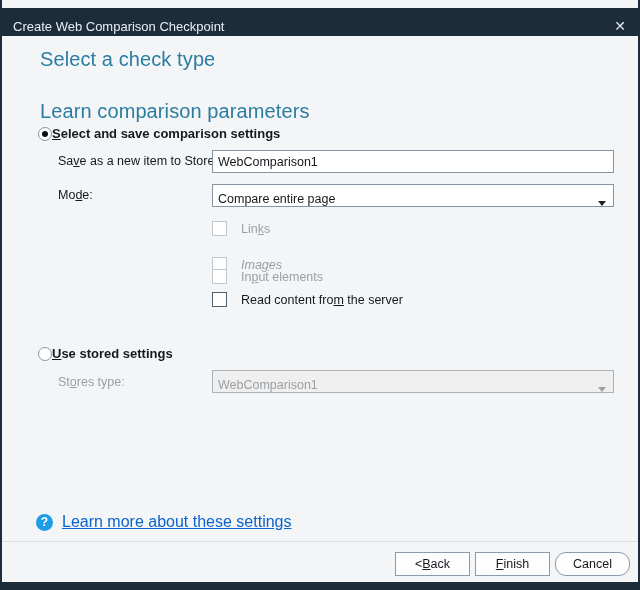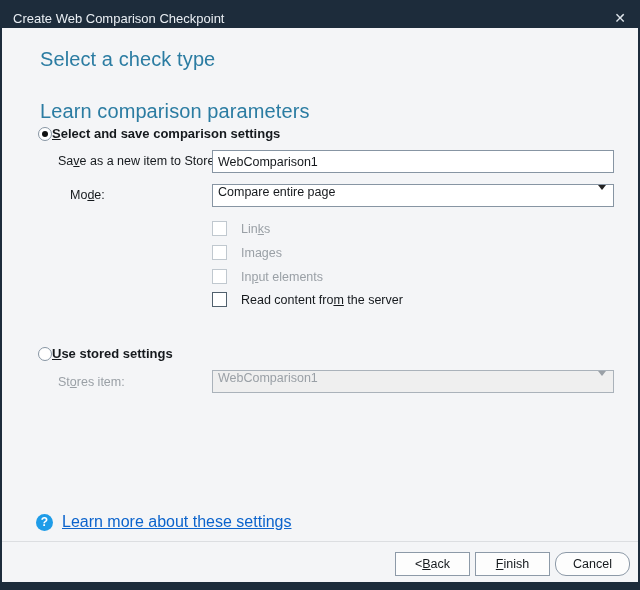--- a/index.html
+++ b/index.html
@@ -4,21 +4,21 @@
 <style>
   html,body{margin:0;padding:0;background:#cfd3d8;}
   *{box-sizing:border-box;font-family:"Liberation Sans",sans-serif;}
   .window{
     position:relative;width:640px;height:590px;
     background:#f4f5f7;
     border-left:2px solid #1d2c3b;border-right:2px solid #1d2c3b;border-bottom:8px solid #1d2c3b;
     overflow:hidden;
   }
   .titlebar{
-    position:absolute;top:0;left:-2px;right:-2px;height:28px;
+    position:absolute;top:8px;left:-2px;right:-2px;height:28px;
     background:#1d2c3b;color:#e9eef3;
     display:flex;align-items:center;justify-content:space-between;
     padding:8px 0 0 13px;font-size:13px;
   }
   .close-btn{
     width:40px;height:28px;display:flex;align-items:center;justify-content:center;
     color:#dfe6ec;font-size:14px;cursor:pointer;
   }
   .content{position:absolute;top:28px;left:0;right:0;bottom:0;}
   .heading{
@@ -37,21 +37,21 @@
   .form-label.disabled{color:#9aa0a6;}
   .accel{text-decoration:underline;}
   .textbox{
     position:absolute;left:210px;width:402px;height:23px;
     background:#fff;border:1px solid #8795a3;
     font-size:12.5px;color:#15191d;padding:2px 5px;outline:none;
   }
   .dropdown{
     position:absolute;left:210px;width:402px;height:23px;
     background:#fff;border:1px solid #8795a3;
-    display:flex;align-items:flex-start;justify-content:space-between;
+    display:flex;align-items:flex-end;justify-content:space-between;
     font-size:12.5px;color:#15191d;padding:0 7px 0 5px;cursor:default;
   }
   .dropdown .arrow{
     width:0;height:0;border-left:4px solid transparent;border-right:4px solid transparent;
     border-top:5px solid #222;
   }
   .dropdown.disabled{background:#efefef;border-color:#aab2ba;color:#9aa0a6;}
   .dropdown.disabled .arrow{border-top-color:#9aa0a6;}
   .check-row{position:absolute;left:210px;display:flex;align-items:center;gap:14px;}
   .checkbox{
@@ -92,49 +92,49 @@
     <div class="heading" style="top:72px;">Learn comparison parameters</div>
 
     <div class="radio-row" style="left:36px;top:98px;">
       <span class="radio checked"></span>
       <span class="radio-label"><span class="accel">S</span><span>elect and save comparison settings</span></span>
     </div>
 
     <div class="form-label" style="left:56px;top:126px;"><span>Sa</span><span class="accel">v</span><span>e as a new item to Stores:</span></div>
     <input class="textbox" style="top: 122px;" value="WebComparison1">
 
-    <div class="form-label" style="left:68px;top:160px;"><span>Mo</span><span class="accel">d</span><span>e:</span></div>
+    <div class="form-label" style="left:56px;top:160px;"><span>Mo</span><span class="accel">d</span><span>e:</span></div>
     <div class="dropdown" style="top:156px;">
       <span>Compare entire page</span>
       <span class="arrow"></span>
     </div>
 
     <div class="check-row disabled" style="top:193px;">
       <span class="checkbox"></span>
       <span class="check-label"><span>Lin</span><span class="accel">k</span><span>s</span></span>
     </div>
-    <div class="check-row disabled" style="top:217px;">
+    <div class="check-row disabled" style="top:229px;font-style:italic;">
       <span class="checkbox"></span>
       <span class="check-label"><span>Ima</span><span class="accel">g</span><span>es</span></span>
     </div>
     <div class="check-row disabled" style="top:241px;">
       <span class="checkbox"></span>
       <span class="check-label"><span>In</span><span class="accel">p</span><span>ut elements</span></span>
     </div>
     <div class="check-row" style="top:264px;">
       <span class="checkbox"></span>
       <span class="check-label"><span>Read content fro</span><span class="accel">m</span><span> the server</span></span>
     </div>
 
     <div class="radio-row" style="left:36px;top:318px;">
       <span class="radio"></span>
       <span class="radio-label"><span class="accel">U</span><span>se stored settings</span></span>
     </div>
 
-    <div class="form-label disabled" style="left:56px;top:347px;"><span>St</span><span class="accel">o</span><span>res item:</span></div>
+    <div class="form-label disabled" style="left:56px;top:347px;"><span>St</span><span class="accel">o</span><span>res type:</span></div>
     <div class="dropdown disabled" style="top:342px;">
       <span>WebComparison1</span>
       <span class="arrow"></span>
     </div>
 
     <div class="help-row">
       <span class="help-icon">?</span>
       <span class="help-link">Learn more about these settings</span>
     </div>
 

